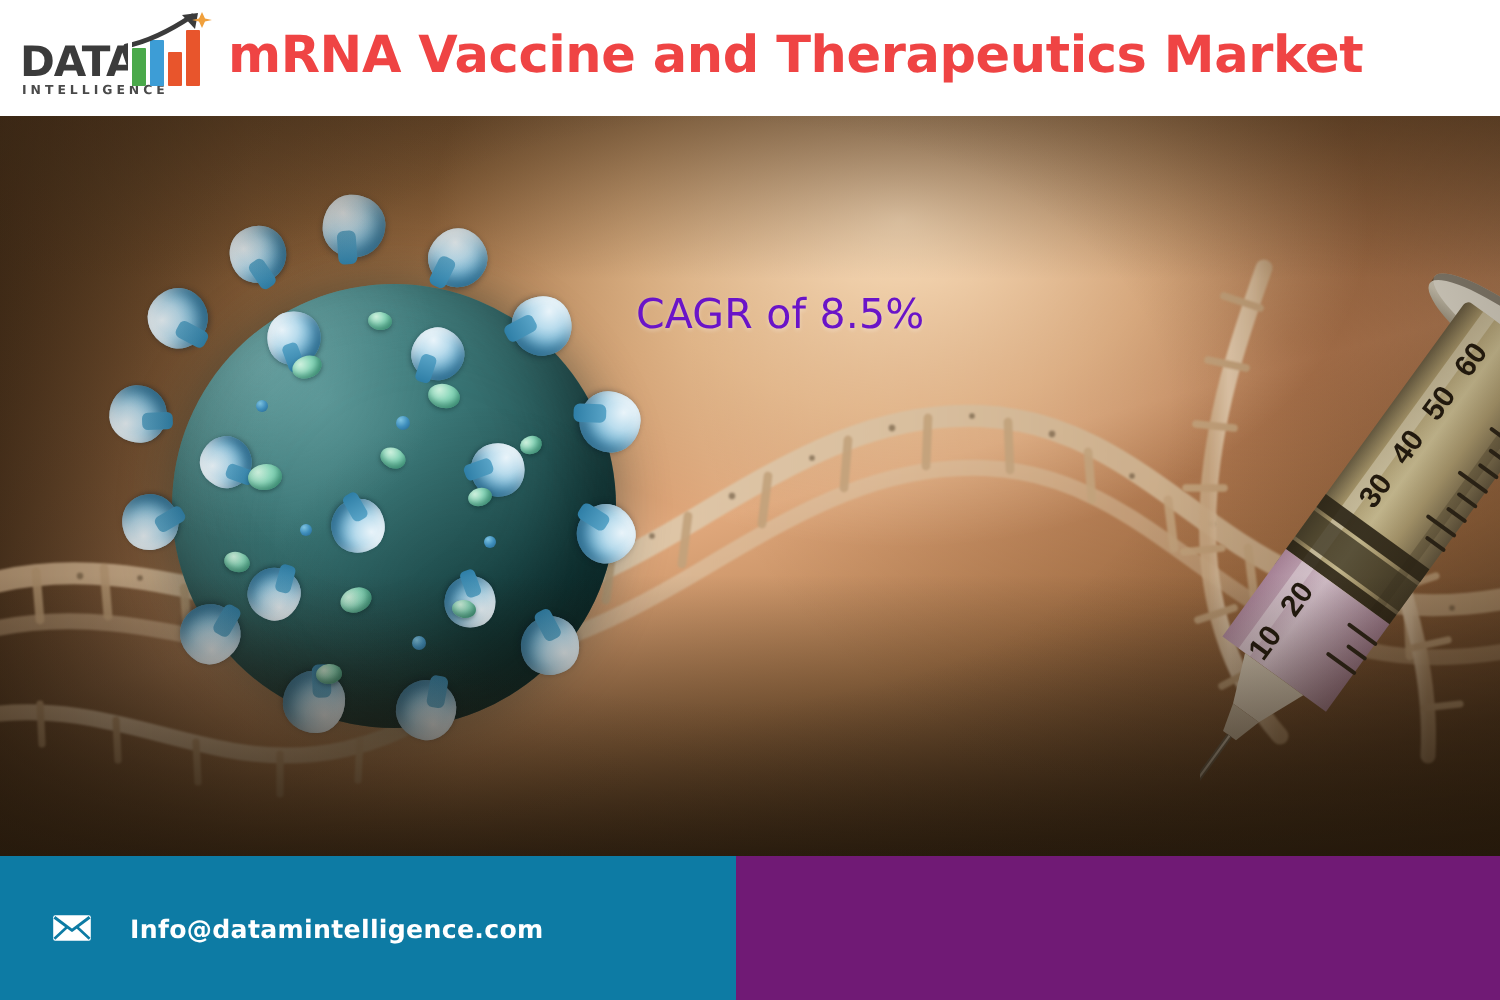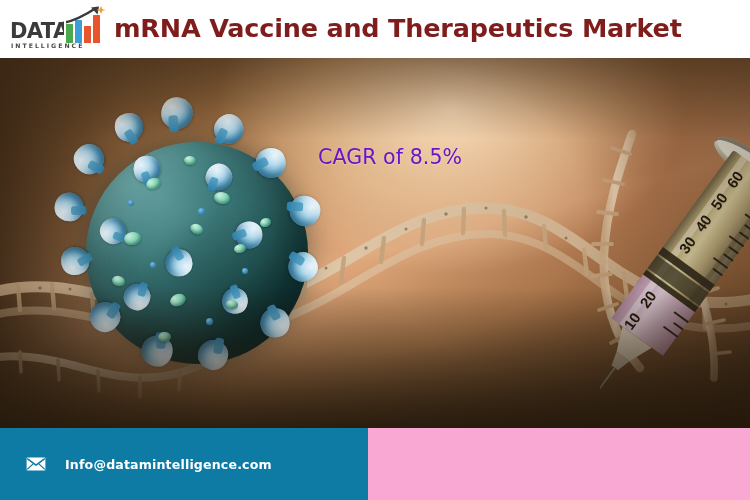--- a/index.html
+++ b/index.html
@@ -60,21 +60,21 @@
     width:48px; height:18px;
     overflow:visible;
   }
   .logo-sep {
     position:absolute; left:60px; top:8px;
     width:2px; height:34px;
     background:#ffffff;
   }
 
   .title {
-    color:#7f1d1d;
+    color:#ef4444;
     font-size:25.5px;
     font-weight:bold;
     letter-spacing:-0.2px;
     white-space:nowrap;
     margin-left:6px;
     font-family:"DejaVu Sans", sans-serif;
     line-height:1;
   }
 
   
@@ -175,21 +175,21 @@
     z-index:30;
     text-shadow:0 1px 2px rgba(255,255,255,0.32);
     font-family:"DejaVu Sans", sans-serif;
     white-space:nowrap;
   }
 
   
   .footer {
     position:absolute; left:0; top:428px;
     width:750px; height:72px;
-    background:#f9a8d4;
+    background:#701a75;
     z-index:40;
   }
   .footer-band {
     position:absolute; left:0; top:0;
     width:368px; height:72px;
     background:#0d7ba4;
     display:flex; align-items:center;
   }
   .mail-icon {
     margin-left:26px;

